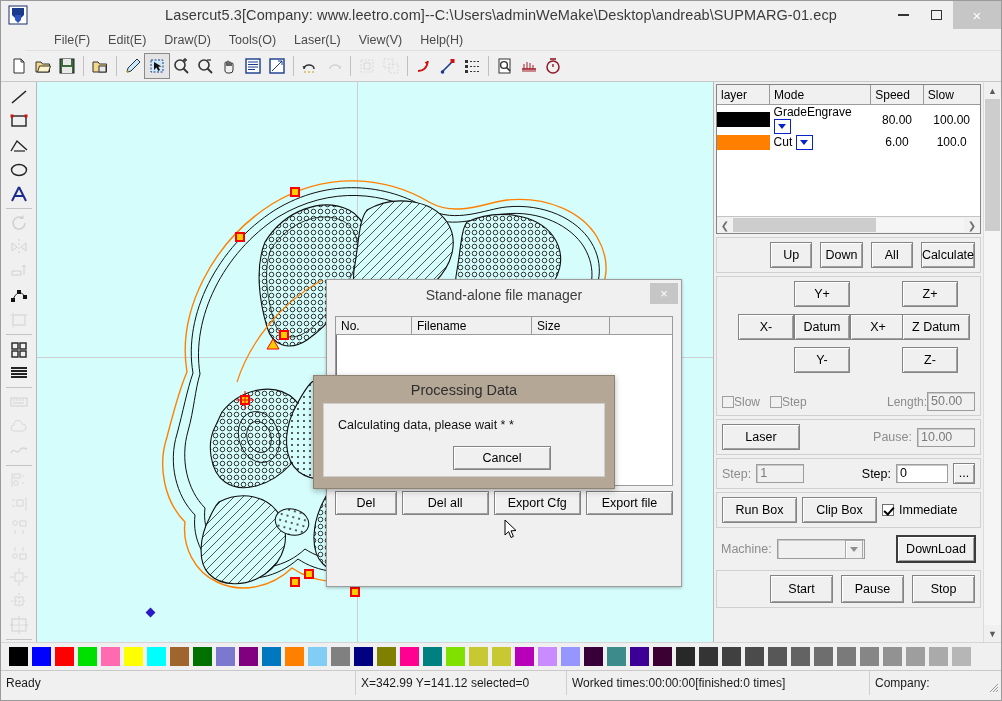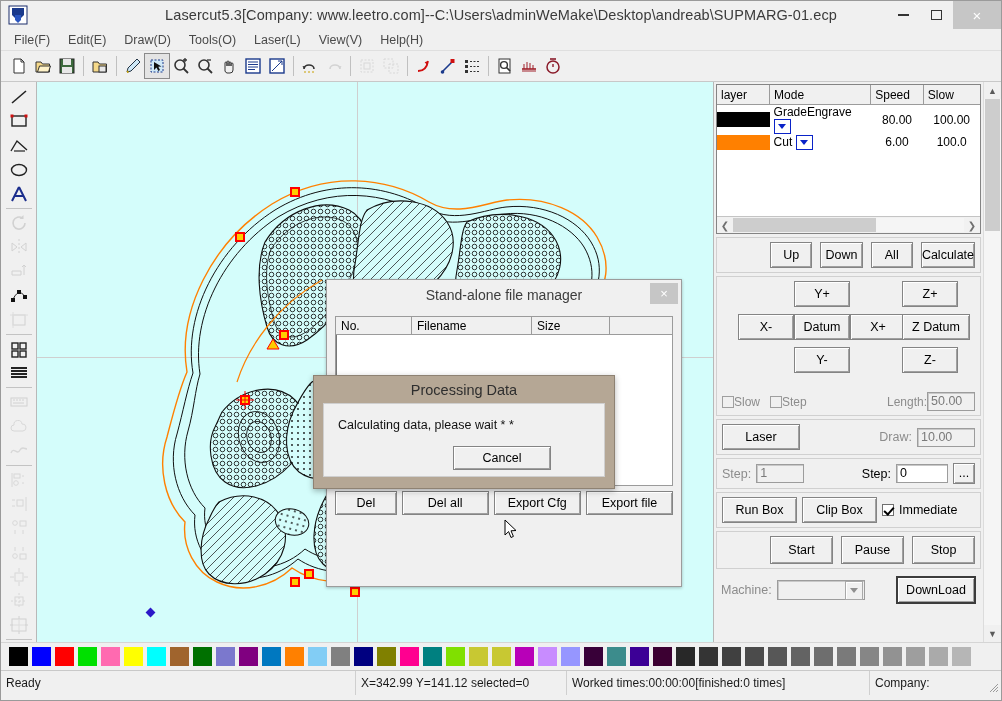--- a/index.html
+++ b/index.html
@@ -22,22 +22,22 @@
               white-space:nowrap;letter-spacing:0.1px;}
   .win-buttons{position:absolute;right:0;top:0;height:28px;display:flex;align-items:stretch;}
   .win-btn{width:33px;display:flex;align-items:center;justify-content:center;cursor:default;}
   .win-btn.close{width:48px;background:#c6c6c6;color:#fff;}
   .win-btn .glyph{font-size:13px;color:#333;line-height:1;}
   .win-btn.close .glyph{color:#fdfdfd;font-size:15px;}
   .min-glyph{width:11px;height:1.5px;background:#333;}
   .max-glyph{width:11px;height:10px;border:1.5px solid #333;box-sizing:border-box;}
 
   
-  .menubar{height:21px;display:flex;align-items:center;padding-left:4px;background:#f0f0f0;
-           border-bottom:1px solid #dfdfdf;}
+  .menubar{height:21px;display:flex;align-items:center;padding-left:20px;background:#f0f0f0;
+           border-bottom:1px solid #dfdfdf;margin-left:24px;}
   .menu-item{padding:2px 9px;font-size:12.5px;color:#4a4a4a;cursor:default;}
 
   
   .toolbar{height:30px;display:flex;align-items:center;background:#f0f0f0;
            border-bottom:1px solid #c8c8c8;padding-left:6px;}
   .tb-btn{width:24px;height:24px;display:flex;align-items:center;justify-content:center;cursor:default;}
   .tb-btn.active{outline:1px solid #8a8a8a;background:#e4e4e4;}
   .tb-sep{width:1px;height:20px;background:#c0c0c0;margin:0 4px;}
   .tb-btn.dis{opacity:0.33;}
 
@@ -746,21 +746,21 @@
             <span style="flex:1"></span>
             <span>Length:</span>
             <span class="txtfield" style="width:48px">50.00</span>
           </div>
         </div>
 
         <div class="grp">
           <div class="row">
             <div class="w95btn" style="width:78px">Laser</div>
             <span style="flex:1"></span>
-            <span class="lbl">Draw:</span>
+            <span class="lbl">Pause:</span>
             <span class="txtfield" style="width:58px">10.00</span>
           </div>
         </div>
 
         <div class="grp">
           <div class="row">
             <span class="lbl">Step:</span>
             <span class="txtfield" style="width:48px">1</span>
             <span style="flex:1"></span>
             <span class="lbl dark">Step:</span>
@@ -771,36 +771,36 @@
 
         <div class="grp">
           <div class="row">
             <div class="w95btn" style="width:75px">Run Box</div>
             <div class="w95btn" style="width:75px">Clip Box</div>
             <span class="chkbox on"></span>
             <span class="lbl dark">Immediate</span>
           </div>
         </div>
 
-        <div class="grp">
-          <div class="btnrow">
-            <div class="w95btn" style="flex:1;height:28px;line-height:26px">Start</div>
-            <div class="w95btn" style="flex:1;height:28px;line-height:26px">Pause</div>
-            <div class="w95btn" style="flex:1;height:28px;line-height:26px">Stop</div>
-          </div>
-        </div>
-
         <div class="grp" style="border:none">
           <div class="row">
             <span class="lbl">Machine:</span>
             <span class="combo" style="width:88px;flex:0 0 88px">
               <span class="combo-arrow"></span>
             </span>
             <span style="flex:1"></span>
             <div class="w95btn dark" style="width:80px;height:28px;line-height:24px">DownLoad</div>
+          </div>
+        </div>
+
+        <div class="grp">
+          <div class="btnrow">
+            <div class="w95btn" style="flex:1;height:28px;line-height:26px">Start</div>
+            <div class="w95btn" style="flex:1;height:28px;line-height:26px">Pause</div>
+            <div class="w95btn" style="flex:1;height:28px;line-height:26px">Stop</div>
           </div>
         </div>
 
       </div>
 
       <div class="rp-scroll">
         <div class="rps-btn">▲</div>
         <div class="rps-track">
             <div class="rps-thumb"></div>
           </div>

